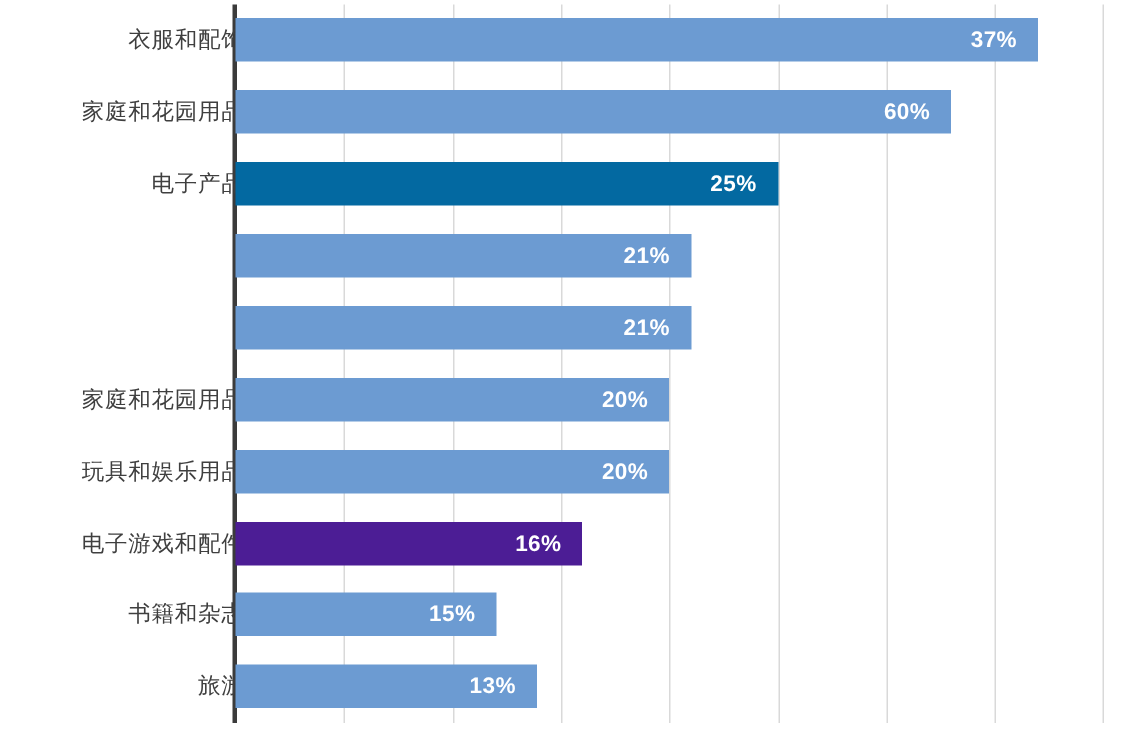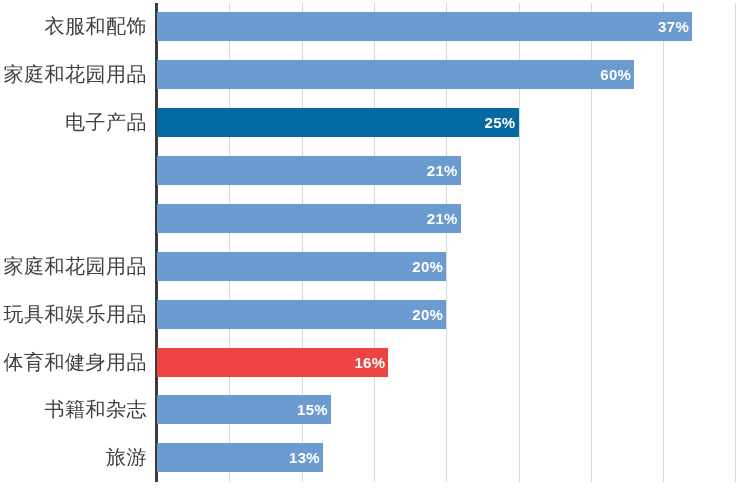--- a/index.html
+++ b/index.html
@@ -49,28 +49,28 @@
     height: 479px;
   }
   .row {
     position: absolute;
     left: 0;
     width: 747px;
     height: 47.6px;
   }
   .cat-label {
     position: absolute;
-    left: 0;
+    left: 16px;
     width: 147px;
     top: 0;
     height: 47.6px;
     display: flex;
     align-items: center;
     justify-content: flex-end;
-    font-size: 20px;
+    font-size: 15px;
     color: #3f3f3f;
     letter-spacing: 0.5px;
     white-space: nowrap;
   }
   .bar-wrap {
     position: absolute;
     left: 157px;
     top: 0;
     height: 47.6px;
     display: flex;
@@ -82,21 +82,21 @@
     background: #6c9bd2;
     display: flex;
     align-items: center;
     justify-content: flex-end;
     box-sizing: border-box;
   }
   .bar-value {
     font-size: 15px;
     font-weight: bold;
     color: #ffffff;
-    padding-right: 3px;
+    padding-right: 14px;
     letter-spacing: 0.3px;
     line-height: 1;
   }
   .sr-title {
     position: absolute;
     left: -9999px;
     top: -9999px;
   }
 </style>
 </head>
@@ -170,38 +170,38 @@
       </div>
       <div class="row" style="top: 287.4px;">
         <div class="cat-label">玩具和娱乐用品</div>
         <div class="bar-wrap">
           <div class="bar" style="width: 289.216px; background: rgb(108, 155, 210);">
             <span class="bar-value">20%</span>
           </div>
         </div>
       </div>
       <div class="row" style="top: 335.3px;">
-        <div class="cat-label">体育和健身用品</div>
-        <div class="bar-wrap">
-          <div class="bar" style="width: 231.373px; background: #ef4444;">
+        <div class="cat-label">电子游戏和配件</div>
+        <div class="bar-wrap">
+          <div class="bar" style="width: 231.373px; background: #4c1d95;">
             <span class="bar-value">16%</span>
           </div>
         </div>
       </div>
       <div class="row" style="top: 383.2px;">
         <div class="cat-label">书籍和杂志</div>
         <div class="bar-wrap">
           <div class="bar" style="width: 174px; background: rgb(108, 155, 210);">
             <span class="bar-value">15%</span>
           </div>
         </div>
       </div>
       <div class="row" style="top: 431.1px;">
         <div class="cat-label">旅游</div>
         <div class="bar-wrap">
-          <div class="bar" style="width: 166px; background: rgb(108, 155, 210);">
+          <div class="bar" style="width: 201px; background: rgb(108, 155, 210);">
             <span class="bar-value">13%</span>
           </div>
         </div>
       </div>
     </div>
 
 </div>
 
 </body></html>

